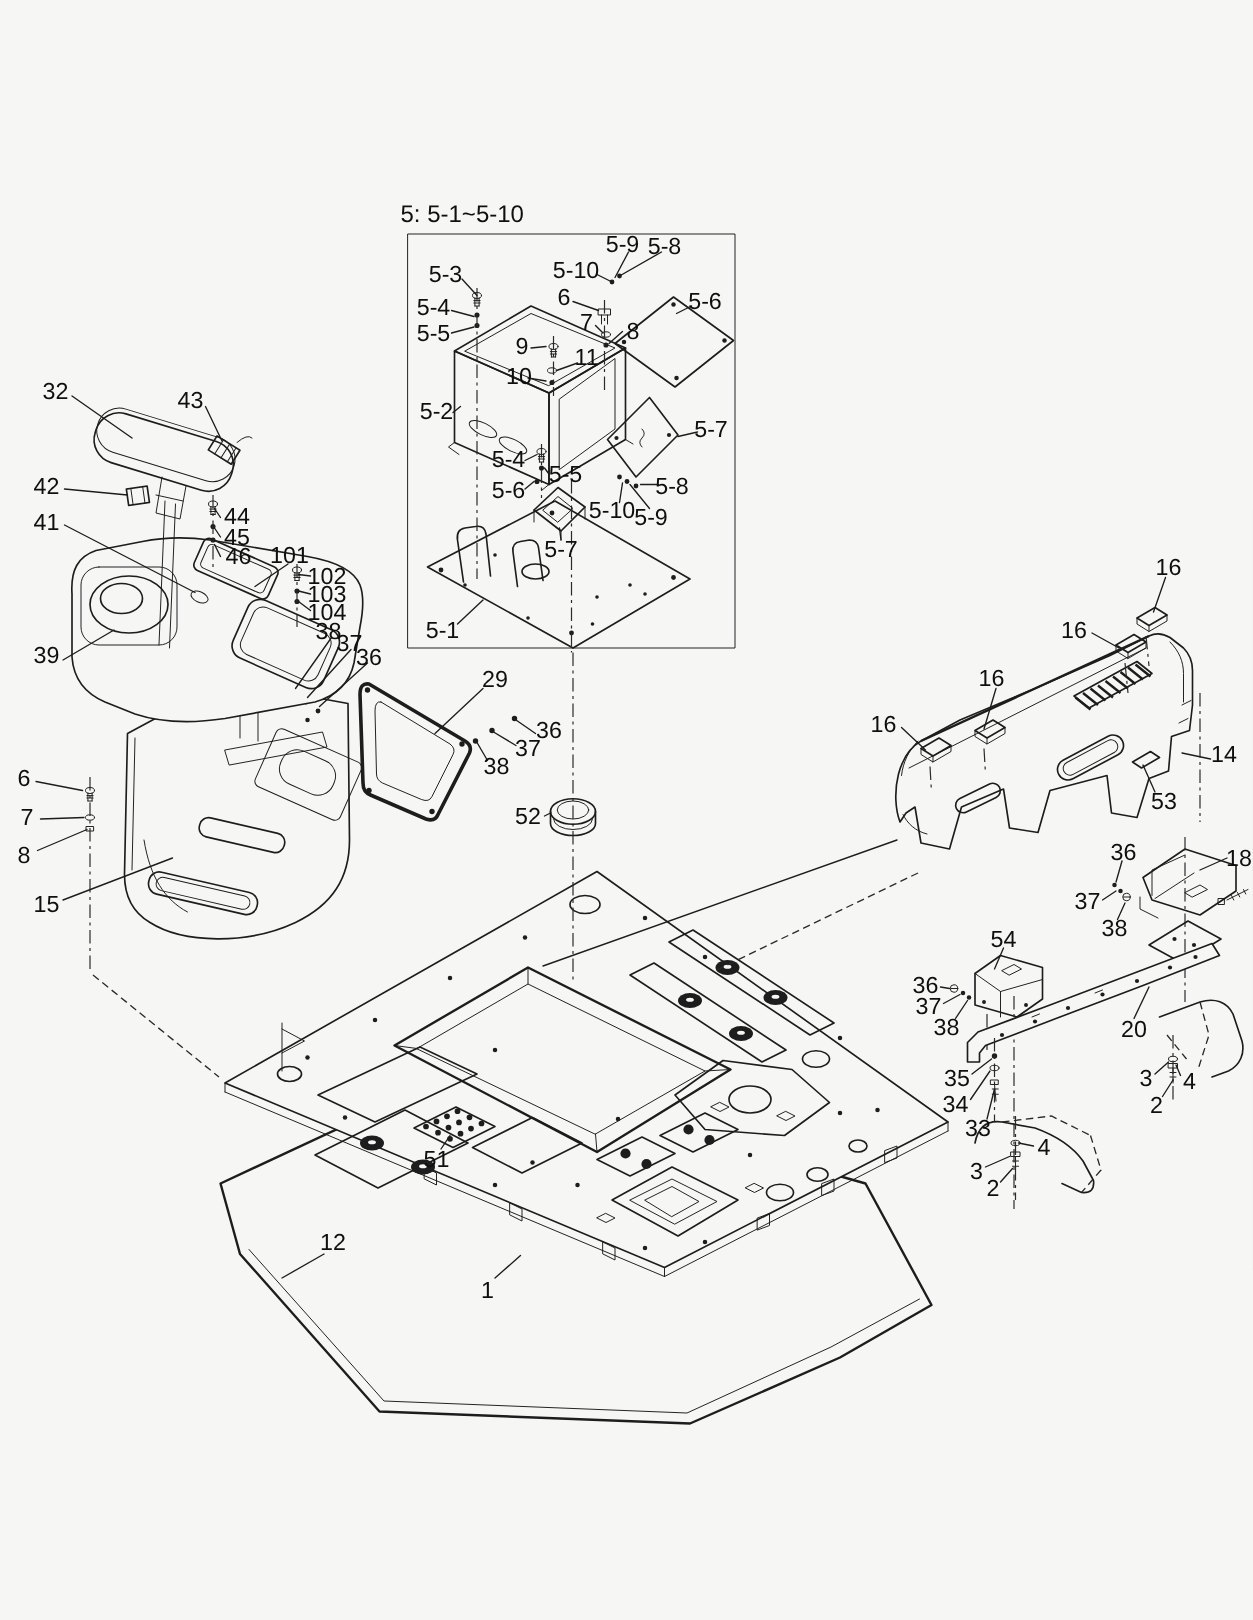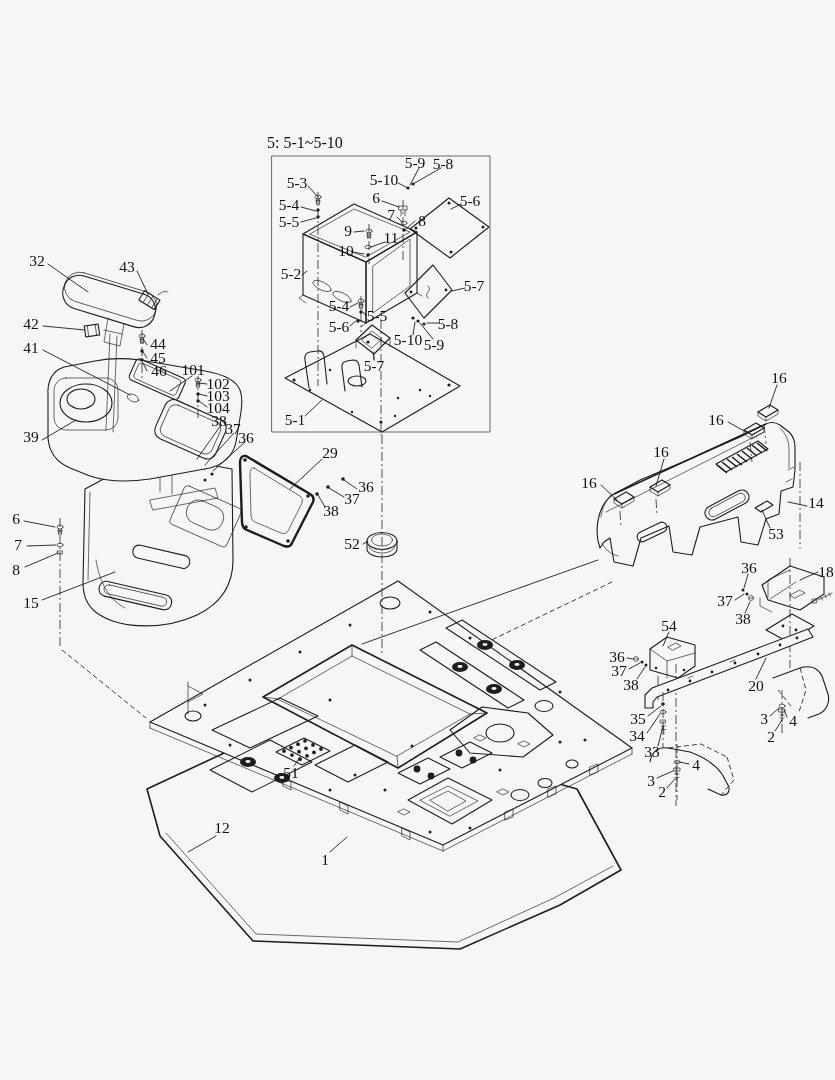--- a/index.html
+++ b/index.html
@@ -1,17 +1,17 @@
 <!DOCTYPE html>
 <html><head>
 <meta charset="utf-8">
 <style>
   html,body{margin:0;padding:0;background:#eee;}
   #stage{position:relative;width:835px;height:1080px;background:#f6f6f5;overflow:hidden;
-         font-family:Liberation Serif, serif;}
+         font-family:Liberation Sans, sans-serif;}
   svg{display:block;}
   .ln{fill:none;stroke:#1d1d1d;stroke-width:1.1;stroke-linejoin:round;stroke-linecap:round;}
   .tn{fill:none;stroke:#1d1d1d;stroke-width:0.65;stroke-linejoin:round;stroke-linecap:round;}
   .thk{fill:none;stroke:#1d1d1d;stroke-width:2.4;stroke-linejoin:round;stroke-linecap:round;}
   .md{fill:none;stroke:#1d1d1d;stroke-width:1.6;stroke-linejoin:round;}
   .fw{fill:#f6f6f5;}
   .dd{fill:none;stroke:#2a2a2a;stroke-width:0.8;stroke-dasharray:9 3 2 3;}
   .dsh{fill:none;stroke:#2a2a2a;stroke-width:0.9;stroke-dasharray:5 3;}
   .ldr{fill:none;stroke:#1d1d1d;stroke-width:0.9;stroke-linecap:round;}
   .dot{fill:#1d1d1d;stroke:none;}

